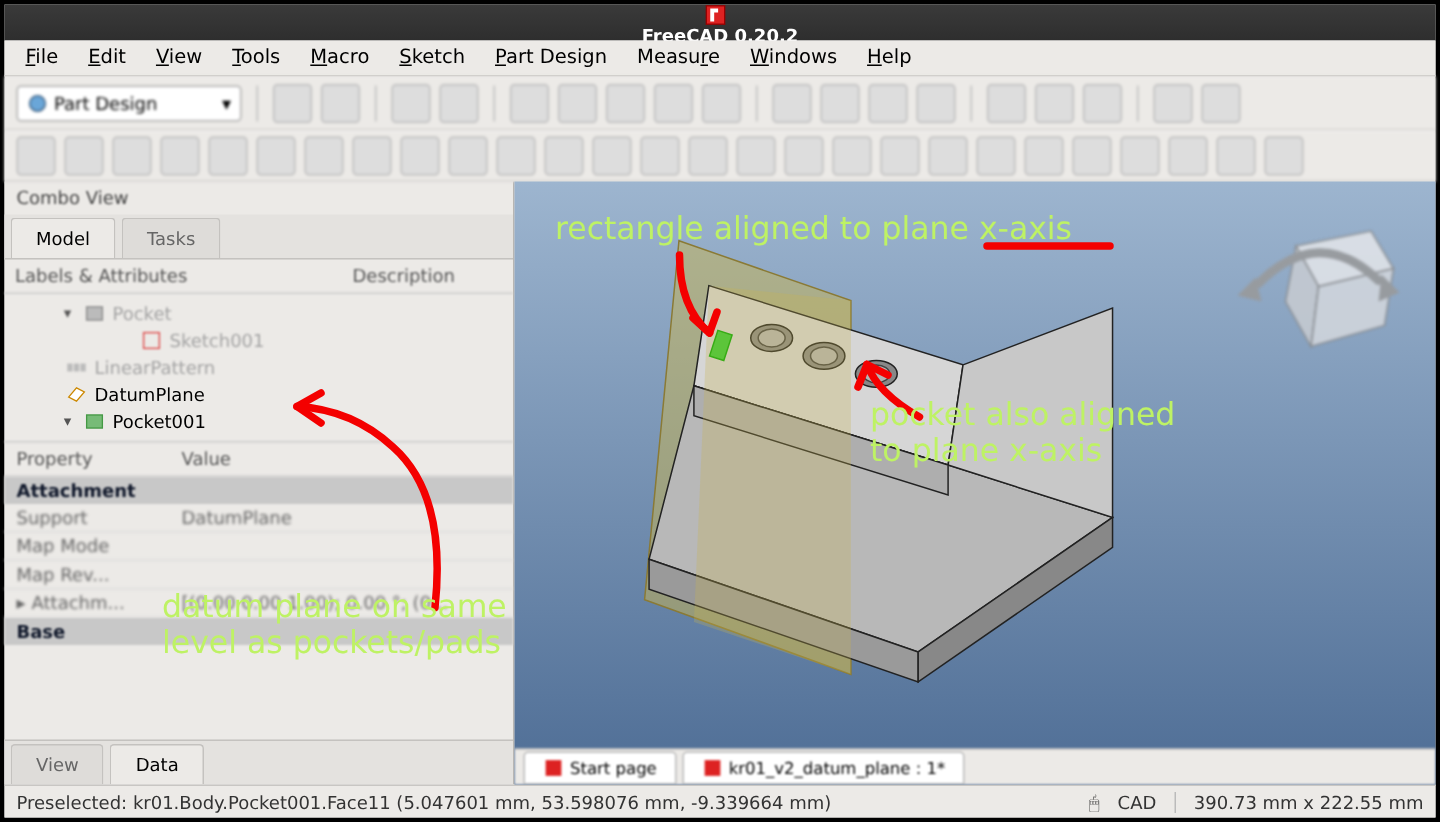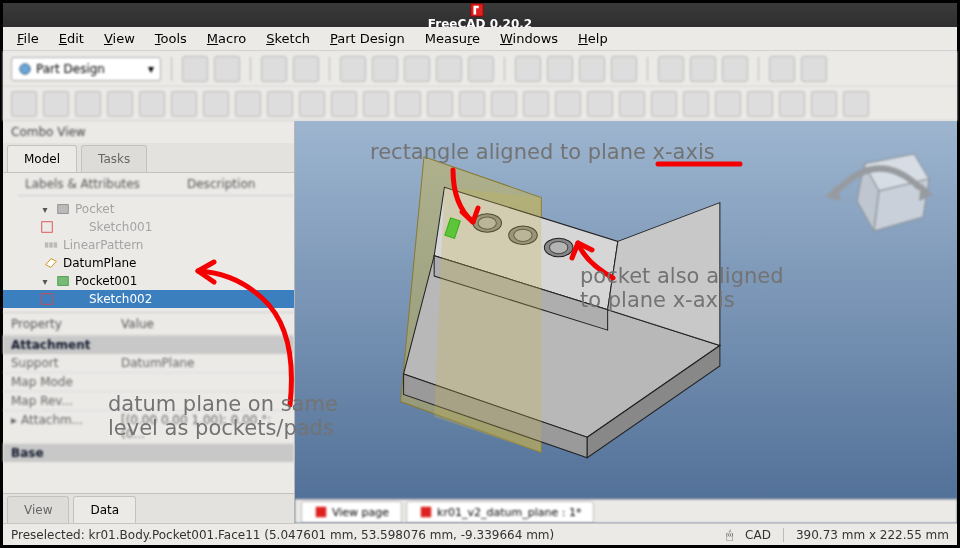--- a/index.html
+++ b/index.html
@@ -22,37 +22,37 @@
   .toolbar { height: 36px; background: #eceae7; display: flex; align-items: center; padding: 0 8px; gap: 6px; filter: blur(1.2px); border-bottom:1px solid #d4d2cf;}
   .toolbar .combo { width: 150px; height:24px; background:#fff; border:1px solid #aaa; border-radius:3px; display:flex;align-items:center;padding:0 6px;font-size:12px;}
   .toolbar .tbtn { width:26px; height:26px; background:#ddd; border:1px solid #bbb; border-radius:3px; }
   .toolbar .sep { width:1px; height:24px; background:#bbb; margin:0 4px;}
   .toolbar.second { height: 34px; }
 
   
   .mainarea { flex:1; display:flex; min-height:0; }
 
   
-  .combov { width: 292px; background:#eceae7; display:flex; flex-direction:column; border-right:1px solid #b8b6b3;}
+  .combov { width: 340px; background:#eceae7; display:flex; flex-direction:column; border-right:1px solid #b8b6b3;}
   .cv-title { font-size:12px; padding:4px 8px; color:#444; filter:blur(0.8px);}
   .cv-tabs { display:flex; background:#e4e2df; border-bottom:1px solid #c4c2bf; font-size:12px;align-items:flex-end;}
   .cv-tab { padding:6px 16px; border:1px solid #c4c2bf; border-bottom:none; background:#eceae7; margin-top:2px; margin-left:4px; border-radius:3px 3px 0 0; cursor:pointer;}
   .cv-tab.inactive { background:#dedcD9; color:#666; }
 
-  .tree-head { display:flex; font-size:12px; padding:4px 7px; color:#555; border-bottom:1px solid #ccc; filter:blur(0.8px);margin-left:15px;}
+  .tree-head { display:flex; font-size:12px; padding:4px 7px; color:#555; border-bottom:1px solid #ccc; filter:blur(0.8px);}
   .tree-head .col1{flex:1}
   .tree-head .col2{width:100px}
 
   .tree { font-size:12px; padding:4px 0; }
   .trow { display:flex; align-items:center; height:18px; padding-left:8px; }
   .trow .tog { width:12px; text-align:center; color:#555; font-size:10px;}
   .trow .ico { width:16px; height:14px; margin:0 4px; display:inline-flex;align-items:center;justify-content:center;}
   .trow.greyed { color:#a4a4a4; filter:blur(0.7px);}
   .trow.d1 { padding-left:36px;}
-  .trow.d2 { padding-left:32px;gap:30px;}
+  .trow.d2 { padding-left:86px;}
   .trow.sel { background:#3b7fbf; color:#fff; }
 
   .prop-head { display:flex; font-size:12px; padding:4px 8px; color:#555; border-top:1px solid #ccc; border-bottom:1px solid #ccc; filter:blur(0.8px);}
   .prop-section { background:#c8c8c8; color:#0f172a; font-size:12px; font-weight:bold; padding:2px 8px; filter:blur(0.8px);}
   .prop-row { display:flex; font-size:12px; border-bottom:1px solid #ddd; filter:blur(1px); color:#666;}
   .prop-row .k{width:110px; padding:2px 8px;}
   .prop-row .v{flex:1; padding:2px 8px;}
 
   .cv-bottom-tabs { display:flex; background:#e4e2df; border-top:1px solid #c4c2bf; font-size:12px; margin-top:auto;}
   .cv-bottom-tabs .cv-tab{margin-top:2px;}
@@ -66,21 +66,21 @@
   .doctabs { position:absolute; left:0; right:0; bottom:0; height:24px; background:#eceae7; display:flex; align-items:flex-end; font-size:11px; padding-left:6px; filter:blur(0.8px); border-top:1px solid #c8c6c3;}
   .doctab { padding:3px 12px; border:1px solid #bbb; background:#fff; border-radius:3px 3px 0 0; margin-right:4px; display:flex; align-items:center; gap:4px;}
 
   
   .status { height:22px; background:#eceae7; border-top:1px solid #c8c6c3; display:flex; align-items:center; font-size:12px; padding:0 8px; color:#333;}
   .status .left{flex:1}
   .status .right{margin-left:auto; display:flex; gap:12px; align-items:center;}
   .status .sep{width:1px;height:14px;background:#bbb;}
 
   
-  .anno { position:absolute; color:#737373; font-family:"DejaVu Sans",sans-serif; font-size:21px; white-space:pre; pointer-events:none; font-weight:500;}
+  .anno { position:absolute; color:#bef264; font-family:"DejaVu Sans",sans-serif; font-size:21px; white-space:pre; pointer-events:none; font-weight:500;}
   svg.anno-svg { position:absolute; left:0; top:0; pointer-events:none; }
 
   
   svg.ic { width:14px; height:14px; }
 </style>
 </head>
 <body>
 
 <div class="window">
 
@@ -227,28 +227,20 @@
         </div>
         <div class="trow d1">
           <span class="tog">▾</span>
           <span class="ico">
               <svg class="ic" viewBox="0 0 16 16">
                 <rect x="2" y="3" width="12" height="10" fill="#7b7" stroke="#494"></rect>
               </svg>
             </span>
           <span>Pocket001</span>
         </div>
-        <div class="trow d2 sel">
-          <span class="ico">
-              <svg class="ic" viewBox="0 0 16 16">
-                <rect x="2" y="2" width="12" height="12" fill="none" stroke="#d44"></rect>
-              </svg>
-            </span>
-          <span>Sketch002</span>
-        </div>
       </div>
 
       <div class="prop-head">
         <div class="col1" style="flex:0 0 110px">Property</div>
         <div class="col2">Value</div>
       </div>
       <div class="prop-section">Attachment</div>
       <div class="prop-row">
         <div class="k">Support</div>
         <div class="v">DatumPlane</div>
@@ -314,21 +306,21 @@
           <polygon points="114,56 102,44 100,62" fill="#999"></polygon>
         </svg>
       </div>
 
       
       <div class="doctabs">
         <div class="doctab">
           <svg class="ic" viewBox="0 0 16 16">
               <rect x="2" y="2" width="12" height="12" fill="#d22"></rect>
             </svg>
-          <span>View page</span>
+          <span>Start page</span>
         </div>
         <div class="doctab">
           <svg class="ic" viewBox="0 0 16 16">
               <rect x="2" y="2" width="12" height="12" fill="#d22"></rect>
             </svg>
           <span>kr01_v2_datum_plane : 1*</span>
         </div>
       </div>
     </div>
   </div>

